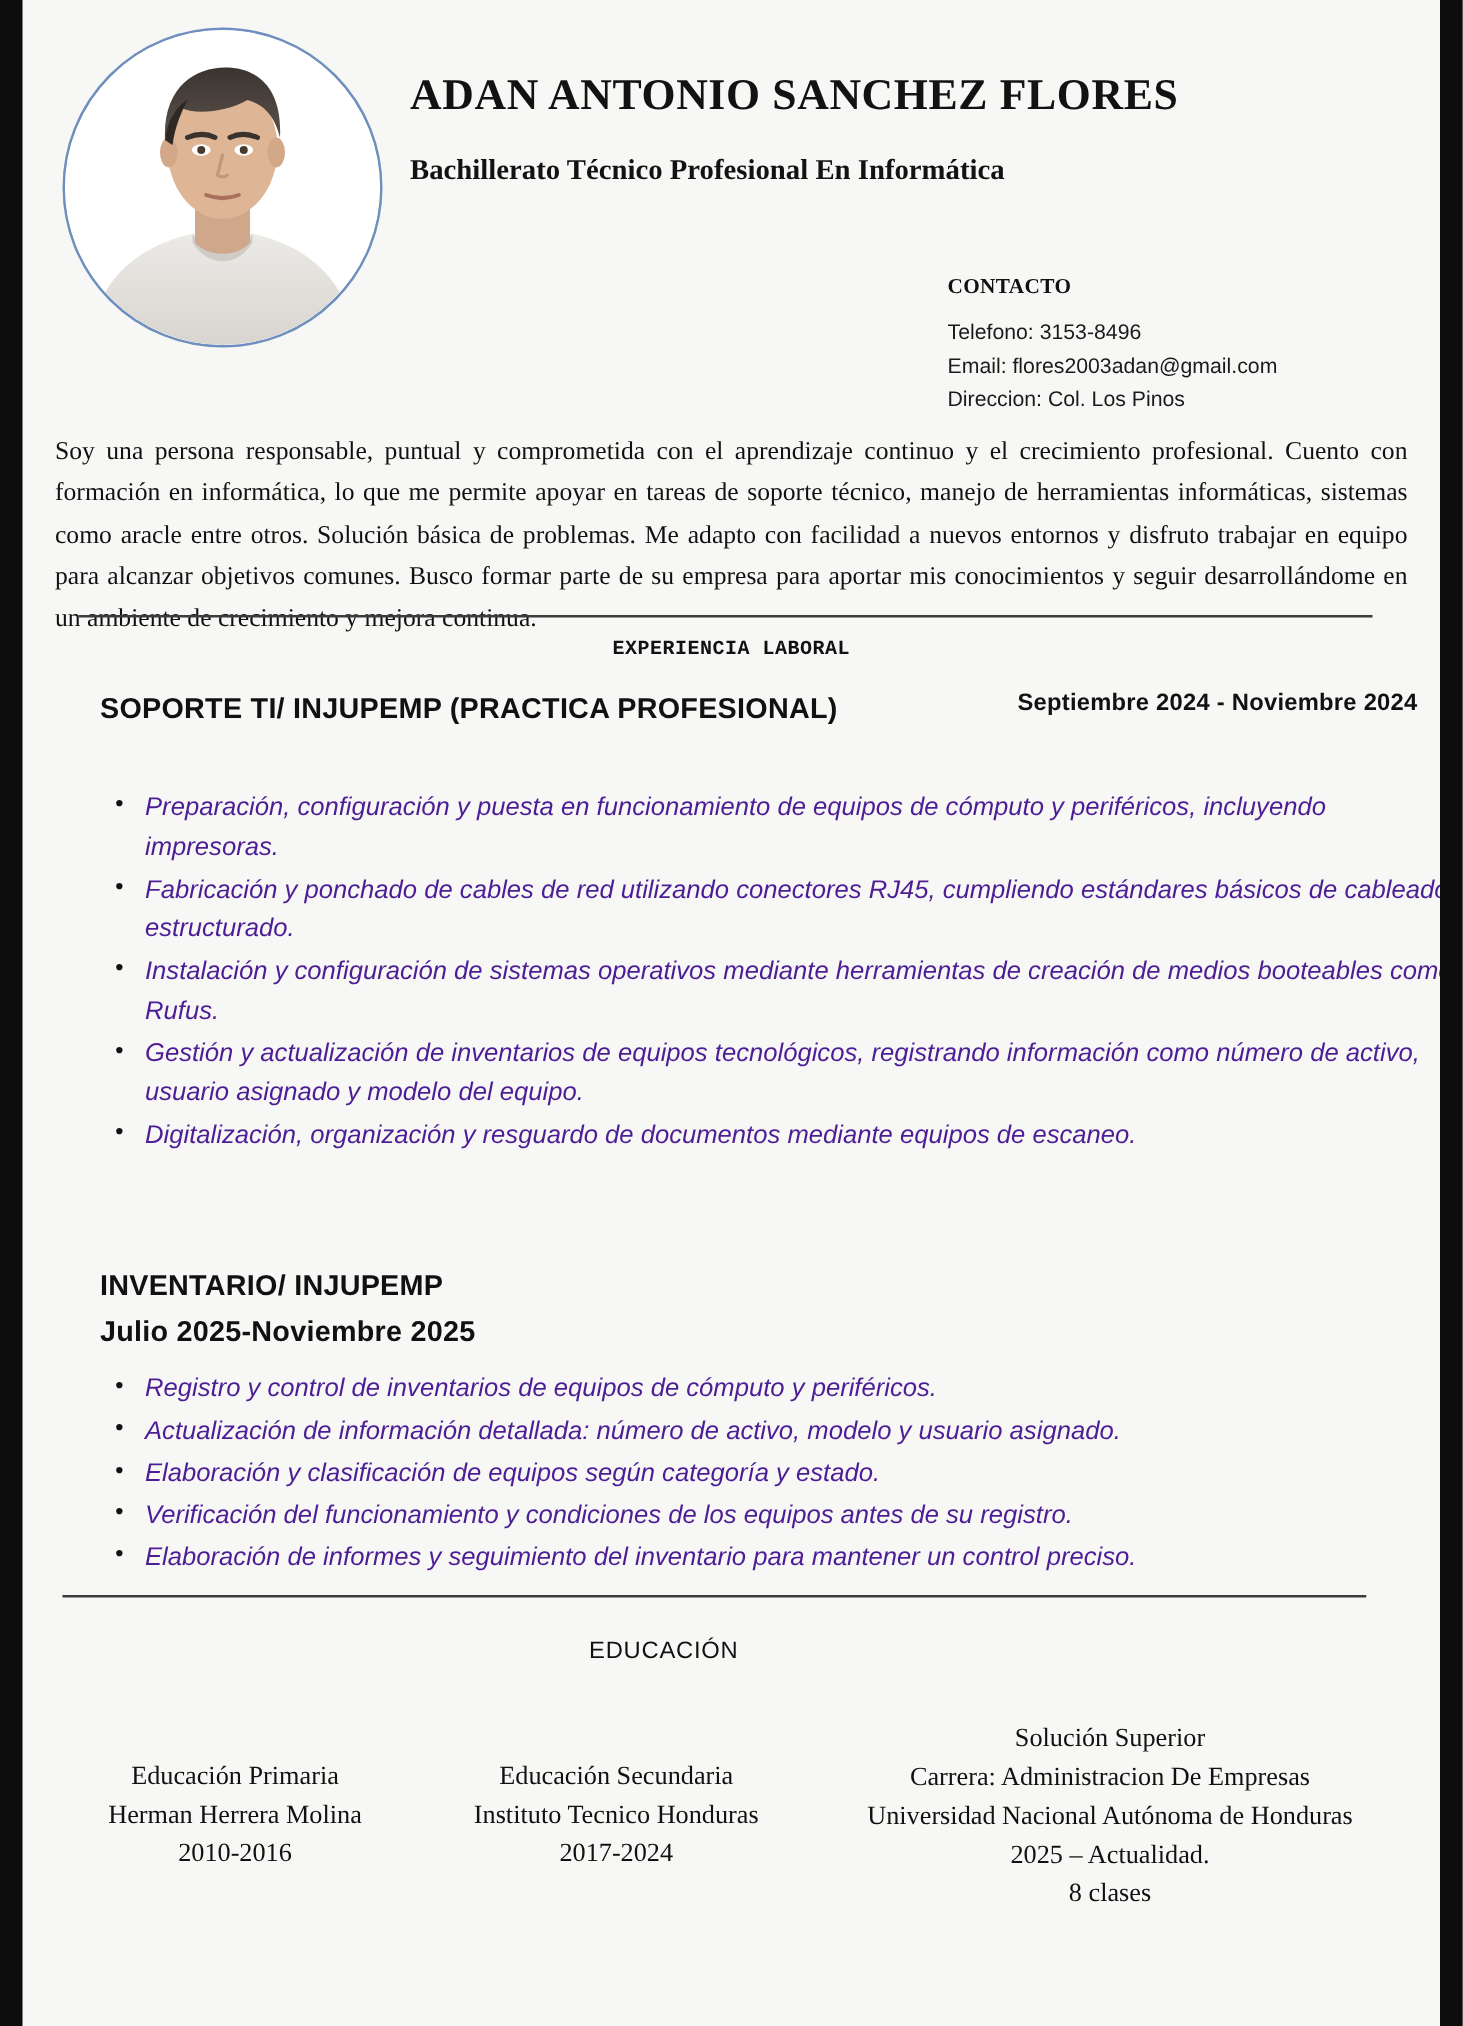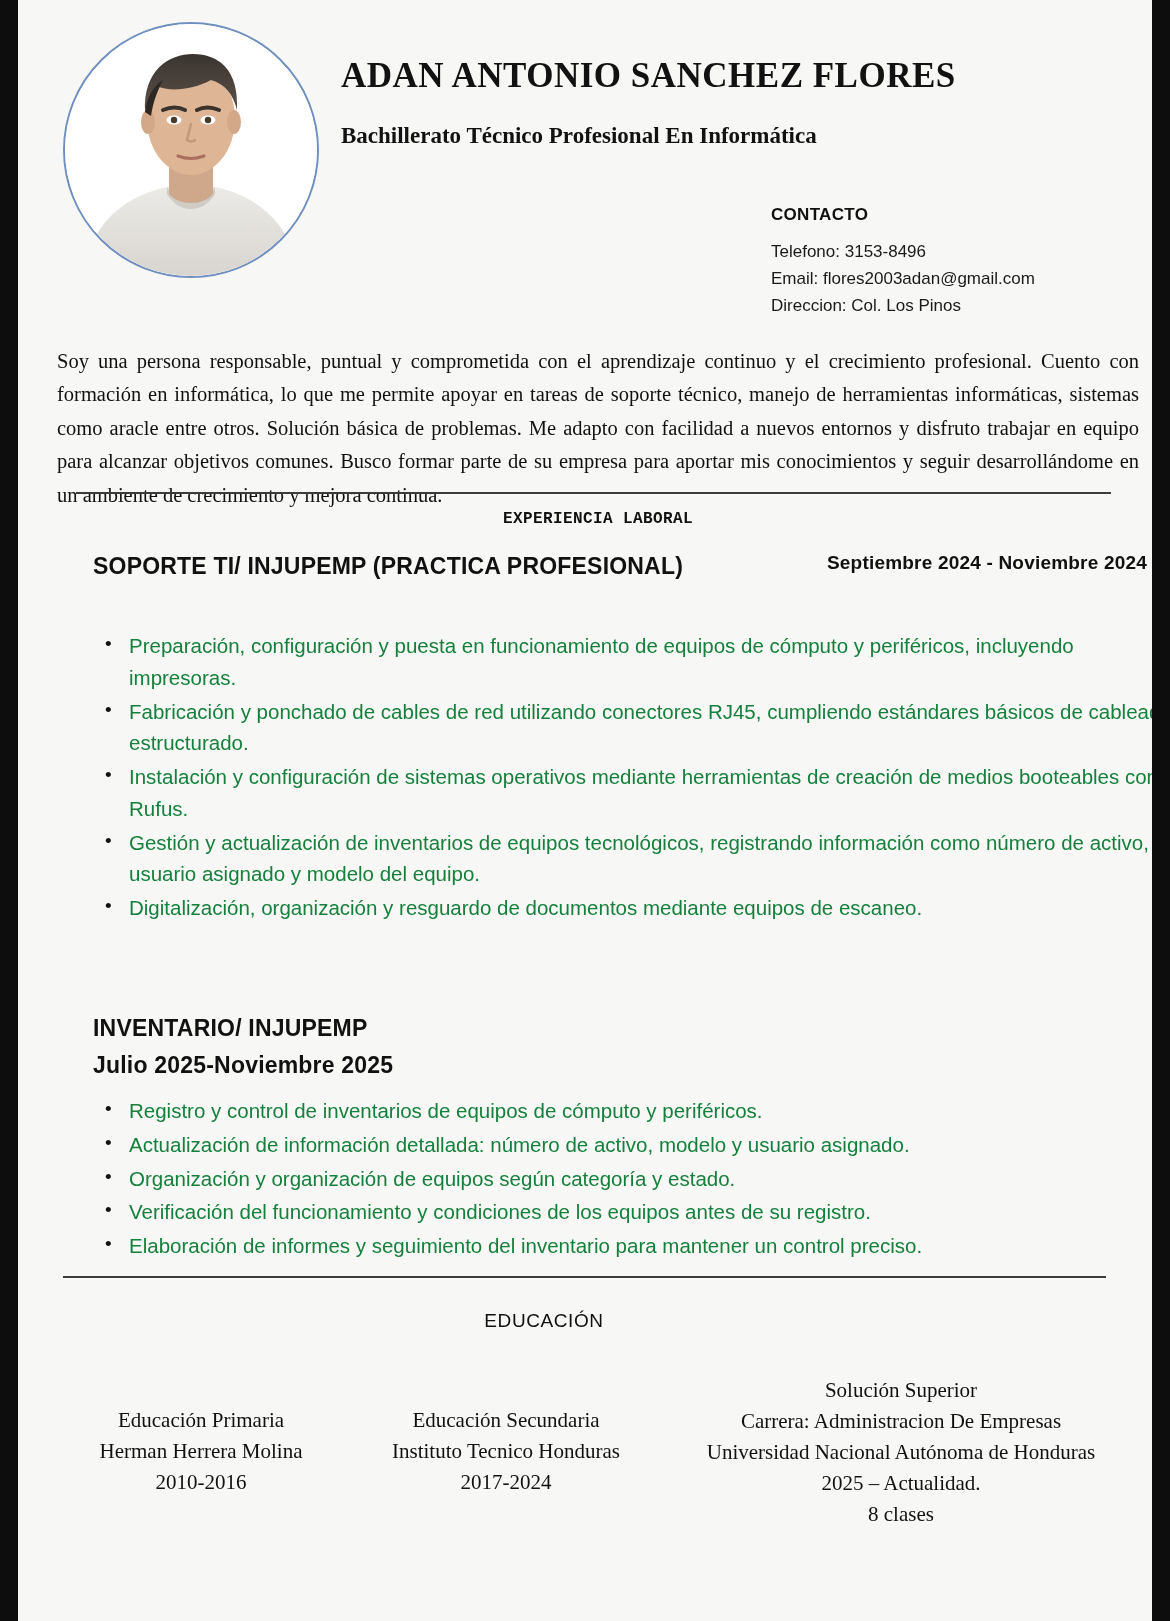--- a/index.html
+++ b/index.html
@@ -12,21 +12,20 @@
   }
   .page {
     position: relative;
     width: 1170px;
     height: 1621px;
     background: #f7f7f5;
     overflow: hidden;
     box-sizing: border-box;
     border-left: 18px solid #0d0d0d;
     border-right: 18px solid #0d0d0d;
-    padding-left: 13px;
   }
   .inner {
     position: relative;
     width: 1134px;
     height: 1621px;
   }
 
   
   .header {
     position: absolute;
@@ -70,26 +69,27 @@
     color: #121212;
   }
 
   .contact {
     position: absolute;
     left: 740px;
     top: 205px;
     width: 380px;
   }
   .contact-head {
-    font-family: Liberation Sans, sans-serif;
+    font-family: Liberation Serif, serif;
     font-weight: bold;
     font-size: 17px;
     letter-spacing: 0.3px;
     color: #111;
     margin-bottom: 14px;
+    margin-top: 14px;
   }
   .contact-line {
     font-family: "Liberation Sans", sans-serif;
     font-size: 17px;
     line-height: 1.58;
     color: #1a1a1a;
   }
 
   
   .summary {
@@ -160,22 +160,23 @@
     position: absolute;
     margin: 0;
     padding: 0 0 0 46px;
     list-style: none;
   }
   ul.bullets li {
     position: relative;
     font-family: "Liberation Sans", sans-serif;
     font-size: 20.5px;
     line-height: 1.55;
-    color: #15803d;
+    color: #4c1d95;
     margin-bottom: 2px;
+    font-style: italic;
   }
   ul.bullets li::before {
     content: "\2022";
     position: absolute;
     left: -24px;
     top: -1px;
     font-size: 19px;
     color: #111;
   }
   .bullets-1 { left: 52px; top: 630px; width: 1050px; }
@@ -285,21 +286,21 @@
   </ul>
 
   <div class="job-title job2-title">
     <span class="edu-line">INVENTARIO/ INJUPEMP</span>
     <span class="edu-line">Julio 2025-Noviembre 2025</span>
   </div>
 
   <ul class="bullets bullets-2">
     <li>Registro y control de inventarios de equipos de cómputo y periféricos.</li>
     <li>Actualización de información detallada: número de activo, modelo y usuario asignado.</li>
-    <li>Organización y organización de equipos según categoría y estado.</li>
+    <li>Elaboración y clasificación de equipos según categoría y estado.</li>
     <li>Verificación del funcionamiento y condiciones de los equipos antes de su registro.</li>
     <li>Elaboración de informes y seguimiento del inventario para mantener un control preciso.</li>
   </ul>
 
   <div class="rule rule-2"></div>
 
   <div class="section-title sec-edu">EDUCACIÓN</div>
 
   <div class="edu-grid">
     <div class="edu-col edu-col-1">

